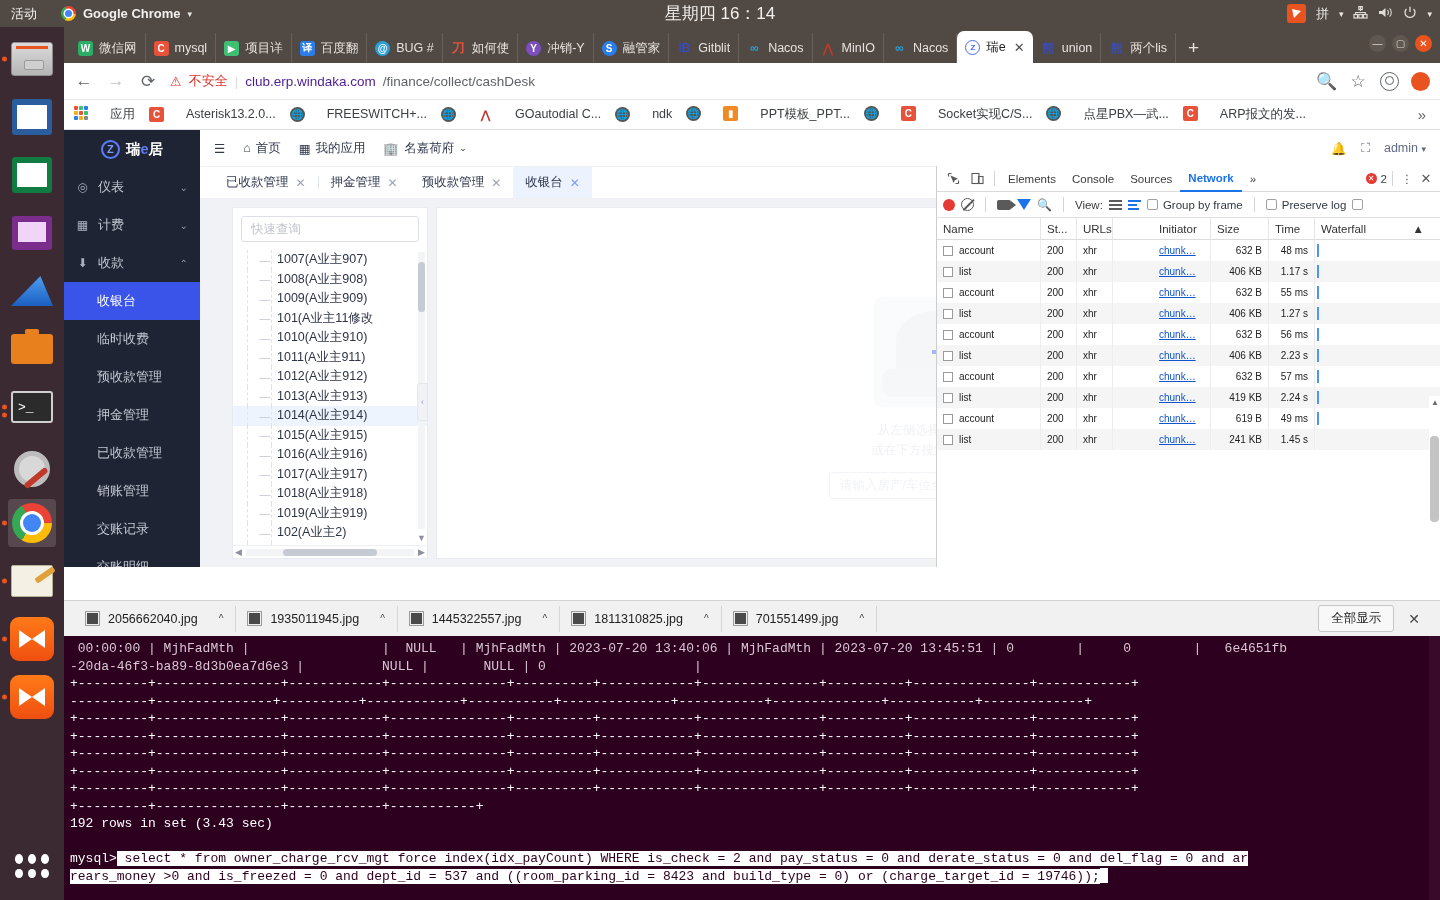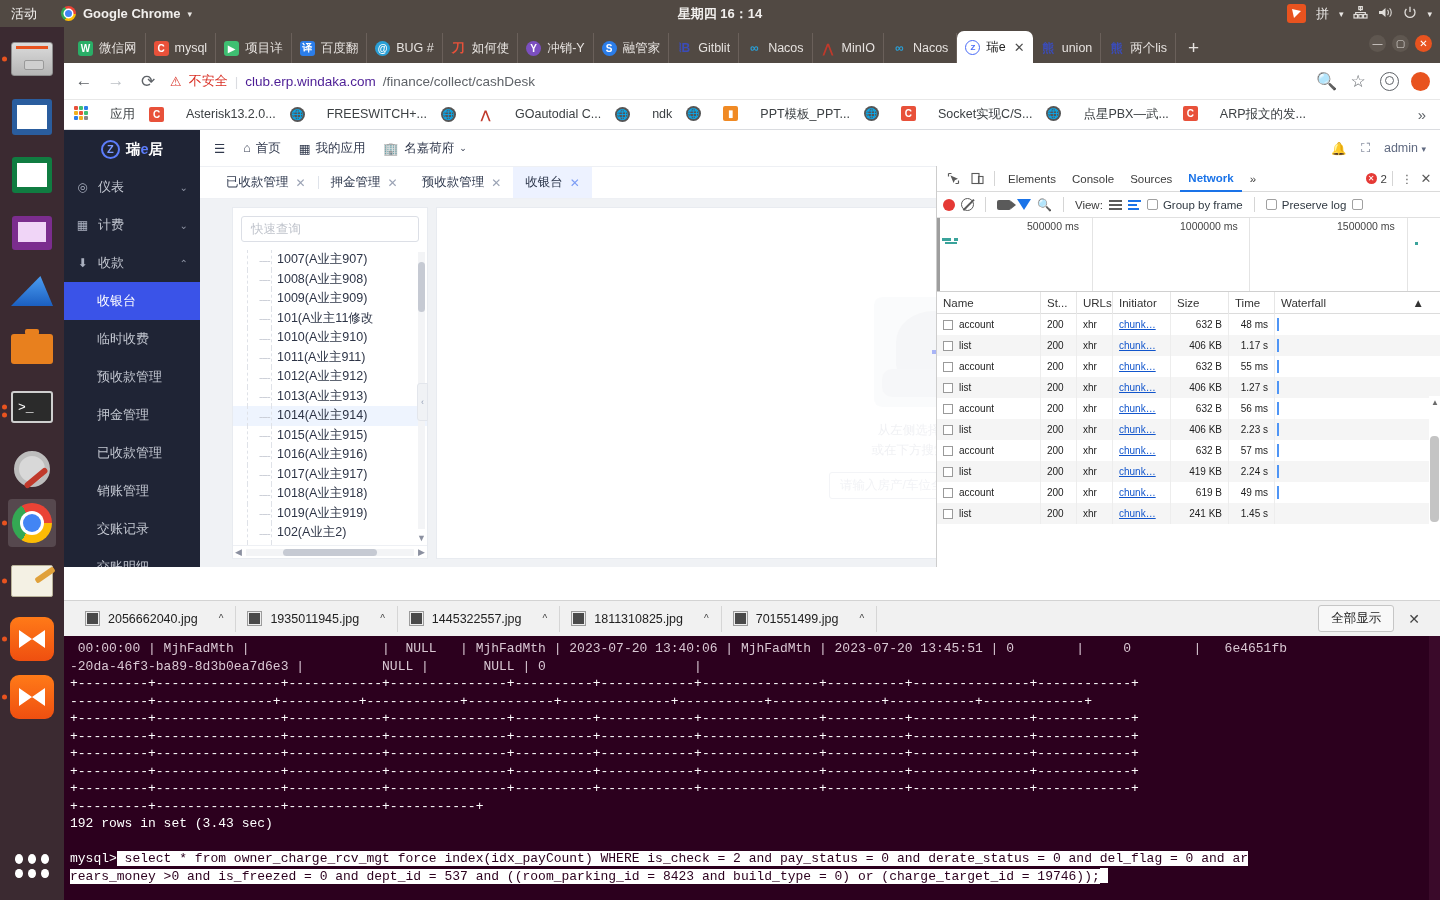--- a/index.html
+++ b/index.html
@@ -25,21 +25,21 @@
     background:
       conic-gradient(from -30deg, #ea4335 0deg 120deg, #fbbc05 120deg 240deg, #34a853 240deg 360deg);
     position: relative; display: inline-block;
   }
   .chrome-dot::after {
     content: ""; position: absolute; left: 4px; top: 4px;
     width: 7px; height: 7px; border-radius: 50%; background: #4285f4;
     box-shadow: 0 0 0 1.5px #fff;
   }
   .caret-dn { font-size: 9px; opacity: .95; }
-  .tb-clock { position: absolute; left: 50%; transform: translateX(-50%); font-size: 13px; white-space: nowrap; font-weight: bold;}
+  .tb-clock { position: absolute; left: 50%; transform: translateX(-50%); font-size: 17px; white-space: nowrap;}
   .tb-right { position: absolute; right: 8px; display: flex; align-items: center; gap: 10px; }
   .ime-badge {
     width: 19px; height: 19px; border-radius: 3px; background: #e8531f;
     display:flex; align-items:center; justify-content:center;
   }
   .ime-badge svg { display:block; }
   .tb-ico { font-size: 13px; opacity: .95; }
 
   
   .launcher {
@@ -255,21 +255,21 @@
   .dt-table { flex: 1; overflow: hidden; display: flex; flex-direction: column; }
   .dt-head { height: 22px; display: flex; align-items: center; border-bottom: 1px solid #dcdcdc;
      font-size: 11.5px; color: #333; background:#fff;}
   .dt-head .c { border-right: 1px solid #e6e6e6; height: 22px; display: flex; align-items: center; padding-left: 6px; }
   .dt-row { height: 21px; display: flex; align-items: center; font-size: 10px; color: #222; }
   .dt-row:nth-child(even) { background: #f5f5f5; }
   .dt-row .c { height: 21px; display: flex; align-items: center; padding-left: 6px; border-right: 1px solid #ededed; }
   .c-name { width: 104px; flex: 0 0 104px; gap: 6px; }
   .c-status { width: 36px; flex: 0 0 36px; }
   .c-type { width: 36px; flex: 0 0 36px; }
-  .c-init { width: 58px; flex: 0 0 58px; }
+  .c-init { width: 58px; flex: 0 0 58px; margin-left: 40px; }
   .c-size { width: 58px; flex: 0 0 58px; justify-content: flex-end; padding-right: 6px;}
   .c-time { width: 46px; flex: 0 0 46px; justify-content: flex-end; padding-right: 6px;}
   .c-wf { flex: 1; position: relative; }
   .row-cbx { width: 10px; height: 10px; border: 1px solid #9a9a9a; flex: 0 0 10px; background:#fff;}
   .init-link { color: #1155cc; text-decoration: underline; }
   .wf-mark { position: absolute; left: 2px; top: 4px; width: 2px; height: 13px; background: #4f95f5; }
   .wf-mark.far { left: auto; right: 3px; }
   .dt-scroll-col { position: absolute; right: 0; top: 230px; width: 11px; bottom: 23px; background: #fff; }
   .dt-scroll-col i { position:absolute; right:1px; top:40px; width: 9px; height: 86px; background:#c4c4c4; border-radius:4px; display:block;}
 
@@ -833,33 +833,20 @@
           <span class="dt-vsep"></span>
           <span class="chkrow">
               <span class="cbx"></span>
               <span>Preserve log</span>
             </span>
           <span class="cbx"></span>
         </div>
 
 
 
-        <div class="overview">
-          <div class="ov-left-edge"></div>
-          <div class="ov-tick" style="left:155px"></div>
-          <div class="ov-tick" style="left:312px"></div>
-          <div class="ov-tick" style="left:470px"></div>
-          <div class="ov-lbl" style="left:90px">500000 ms</div>
-          <div class="ov-lbl" style="left:243px">1000000 ms</div>
-          <div class="ov-lbl" style="left:400px">1500000 ms</div>
-          <div class="ov-bar" style="left:5px;top:20px;width:9px"></div>
-          <div class="ov-bar" style="left:17px;top:20px;width:4px"></div>
-          <div class="ov-bar" style="left:8px;top:24px;width:12px;height:2px"></div>
-          <div class="ov-bar" style="left:478px;top:24px;width:3px;height:3px"></div>
-        </div>
 
         <div class="dt-table">
           <div class="dt-head">
             <span class="c c-name">Name</span>
             <span class="c c-status">St...</span>
             <span class="c c-type">URLs</span>
             <span class="c c-init">Initiator</span>
             <span class="c c-size" style="justify-content:flex-start;padding-left:6px">Size</span>
             <span class="c c-time" style="justify-content:flex-start;padding-left:6px">Time</span>
             <span class="c c-wf" style="border-right:none">

